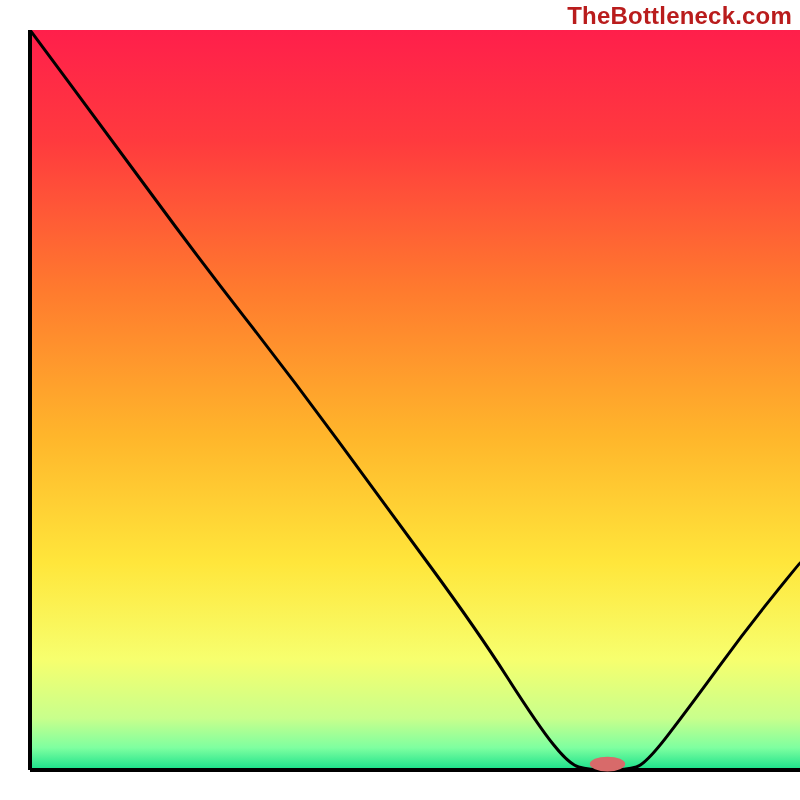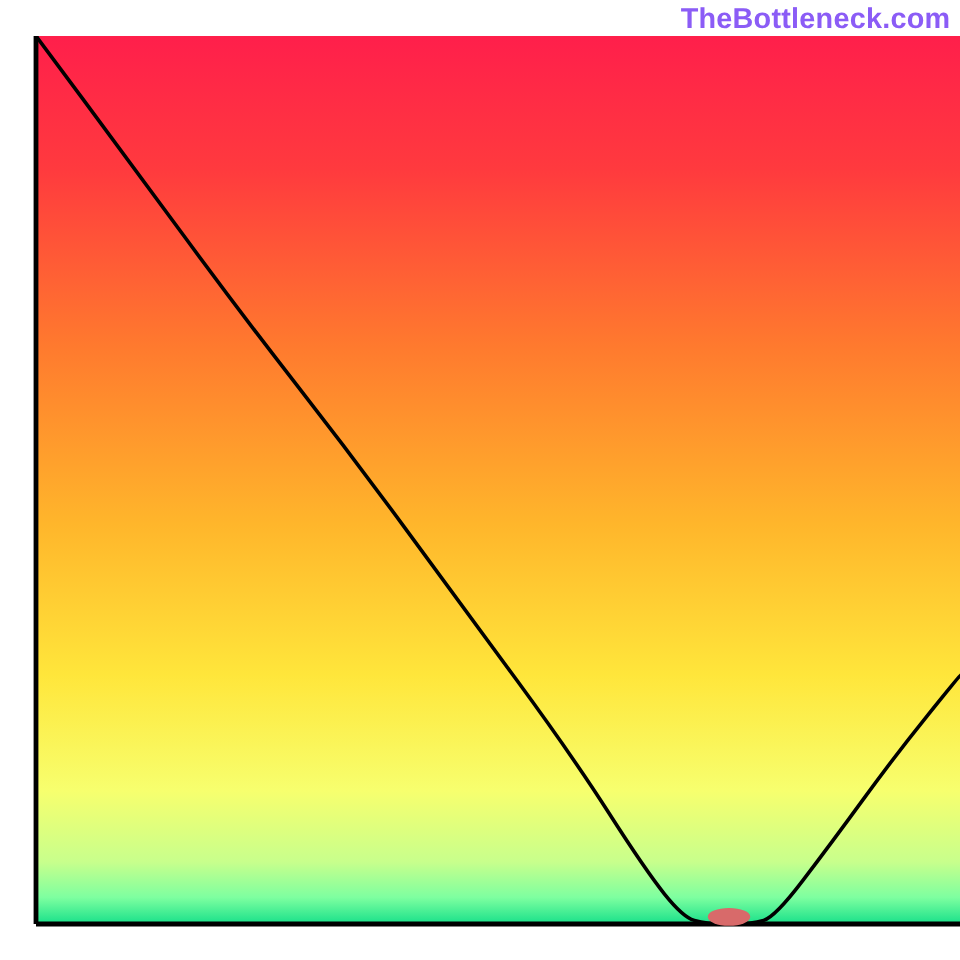--- a/index.html
+++ b/index.html
@@ -15,21 +15,21 @@
     width: 800px;
     height: 800px;
   }
   .watermark {
     position: absolute;
     top: 2px;
     right: 8px;
     font-family: Arial, Helvetica, sans-serif;
     font-size: 24px;
     font-weight: 600;
-    color: #8b5cf6;
+    color: #b91c1c;
     letter-spacing: 0.2px;
     z-index: 10;
   }
   svg.plot {
     position: absolute;
     left: 0;
     top: 0;
     width: 800px;
     height: 800px;
   }

